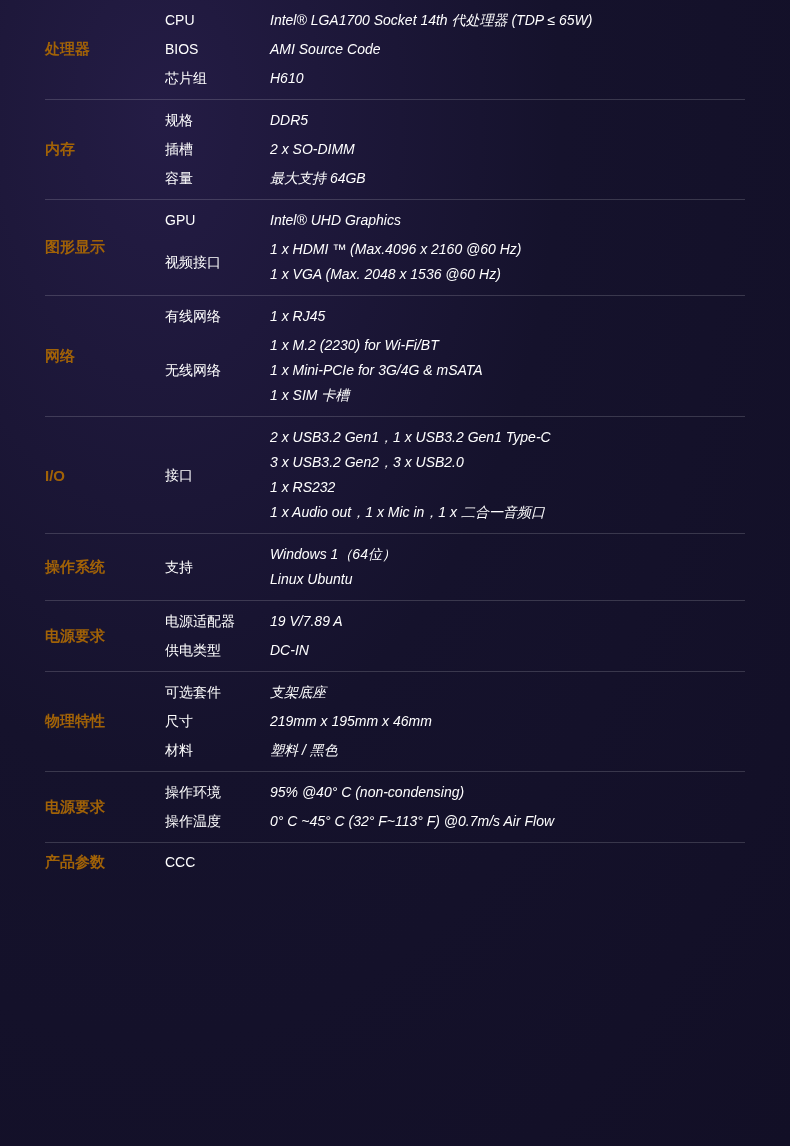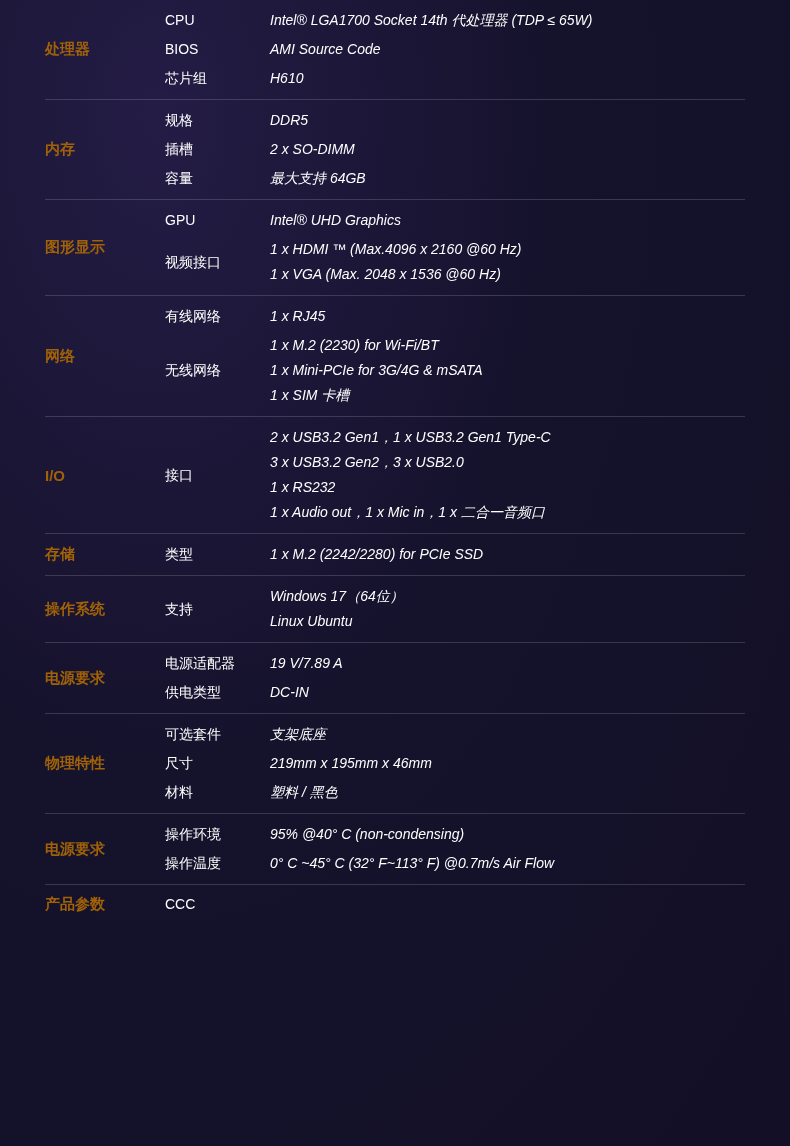--- a/index.html
+++ b/index.html
@@ -176,37 +176,26 @@
               <div class="vals">
                 <div>2 x USB3.2 Gen1，1 x USB3.2 Gen1 Type-C</div>
                 <div>3 x USB3.2 Gen2，3 x USB2.0</div>
                 <div>1 x RS232</div>
                 <div>1 x Audio out，1 x Mic in，1 x 二合一音频口</div>
               </div>
             </div>
           </td>
         </tr>
         <tr class="section">
-          <td class="cat">存储</td>
-          <td class="rows">
-            <div class="rowline">
-              <div class="sub">类型</div>
-              <div class="vals">
-                <div>1 x M.2 (2242/2280) for PCIe SSD</div>
-              </div>
-            </div>
-          </td>
-        </tr>
-        <tr class="section">
           <td class="cat">操作系统</td>
           <td class="rows">
             <div class="rowline">
               <div class="sub">支持</div>
               <div class="vals">
-                <div>Windows 17（64位）</div>
+                <div>Windows 1（64位）</div>
                 <div> Linux Ubuntu</div>
               </div>
             </div>
           </td>
         </tr>
         <tr class="section">
           <td class="cat">电源要求</td>
           <td class="rows">
             <div class="rowline">
               <div class="sub">电源适配器</div>

